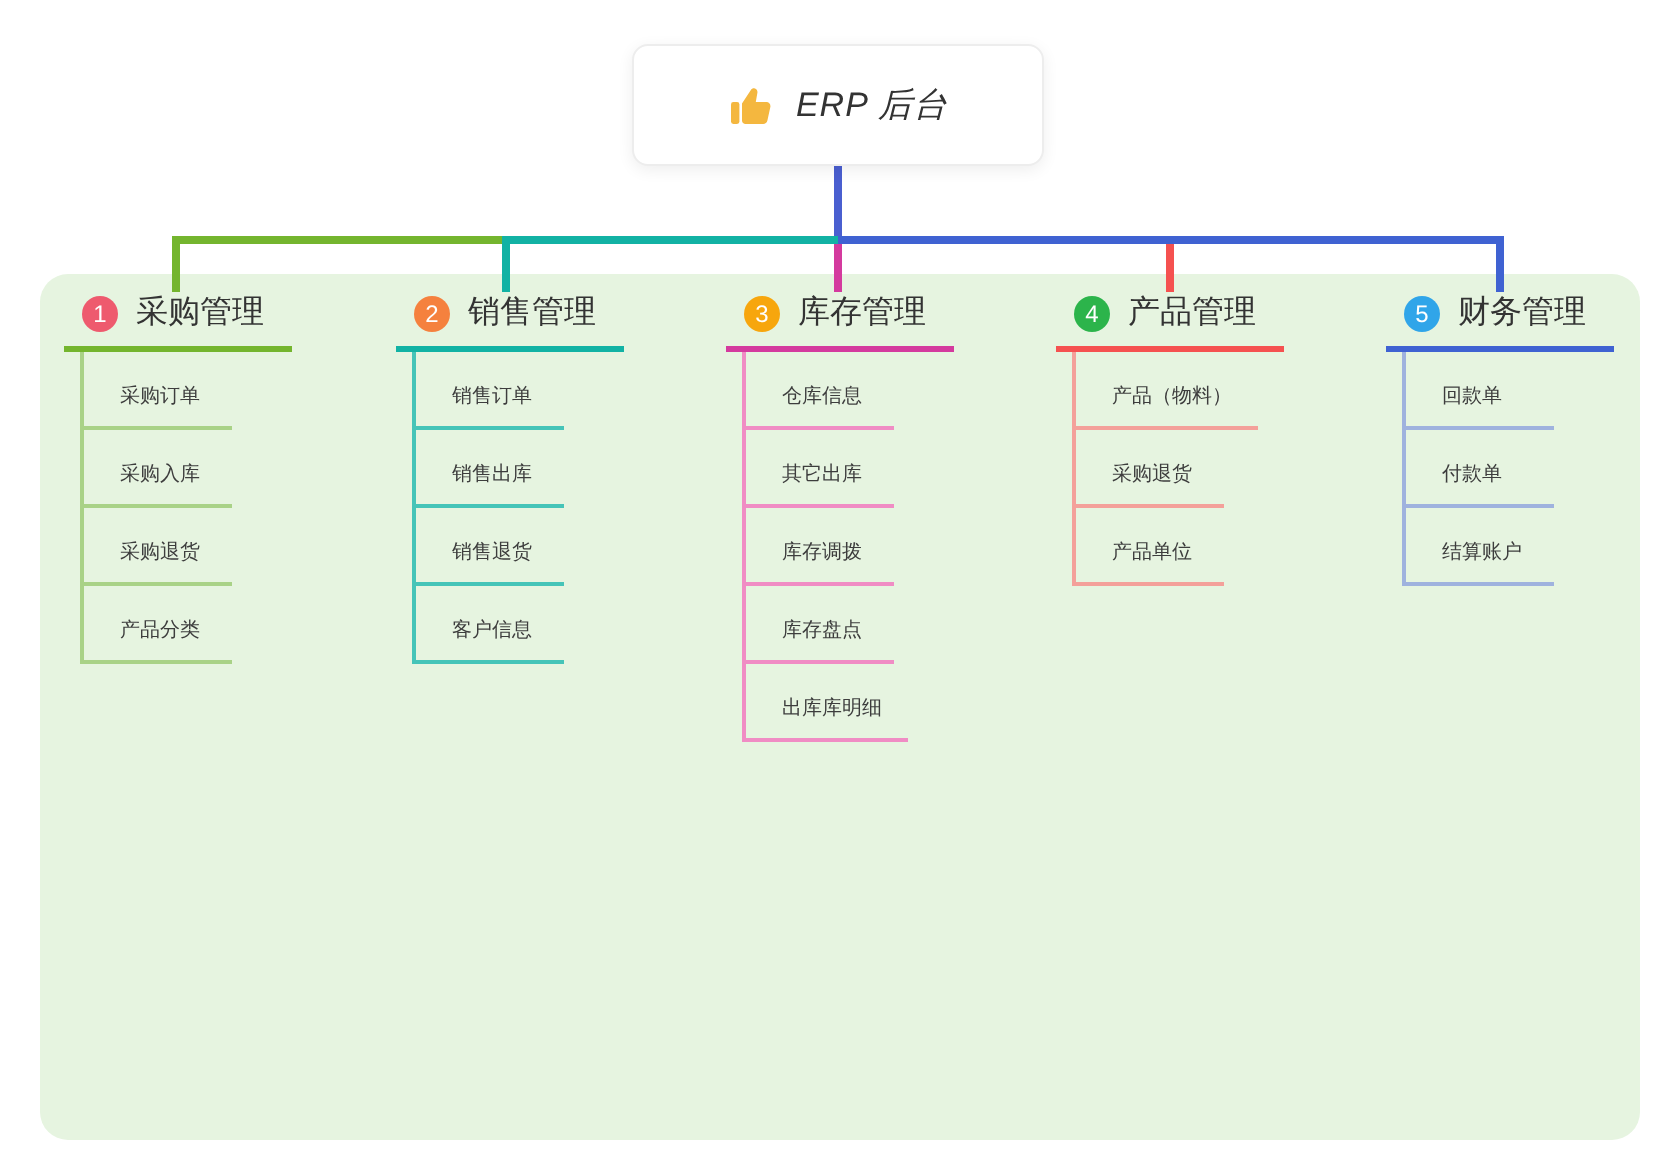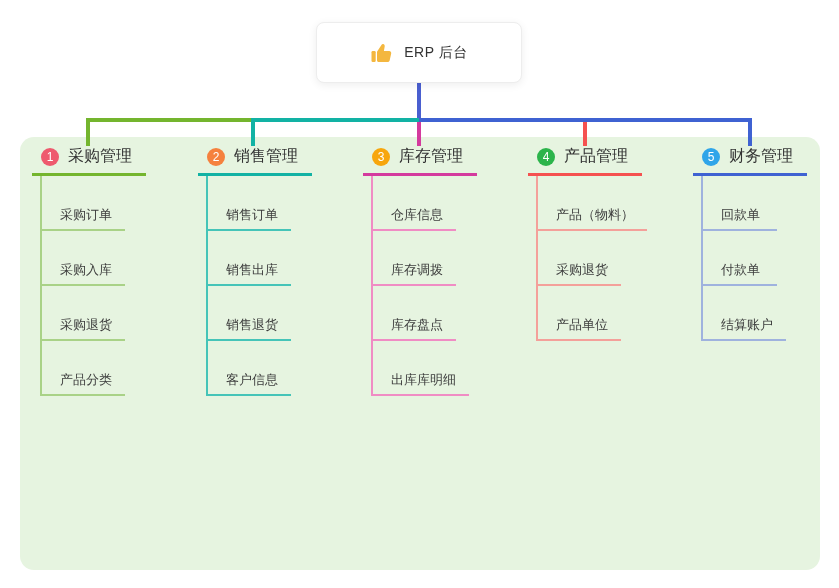--- a/index.html
+++ b/index.html
@@ -9,36 +9,36 @@
 
   
   .panel { position:absolute; left:20px; top:137px; width:800px; height:433px;
            border-radius:14px; background:#e6f4e0; }
 
   
   .root-node { position:absolute; left:316px; top:22px; width:206px; height:61px;
                background:#ffffff; border:1px solid #ededed; border-radius:8px;
                box-shadow:0 2px 8px rgba(0,0,0,.07);
                display:flex; align-items:center; justify-content:center; gap:10px; }
-  .root-node .root-label { font-size:14px; color:#333; font-weight:500; letter-spacing:.5px; }
+  .root-node .root-label { font-size:17px; color:#333; font-weight:500; letter-spacing:.5px;font-style:italic; }
   .root-node svg { width:24px; height:24px; }
 
   
   .line { position:absolute; }
 
   
   .branch { position:absolute; top:146px; }
   .branch-header { width:114px; display:flex; align-items:center; gap:9px;
                    padding:0 0 6px 9px; border-bottom:3px solid var(--main); }
   .badge { width:18px; height:18px; border-radius:50%; background:var(--badge);
            color:#fff; font-size:12px; line-height:18px; text-align:center; flex:0 0 18px; }
   .branch-label { font-size:16px; color:#333; white-space:nowrap;font-family:Liberation Mono, monospace; }
   .children { margin-left:8px; border-left:2px solid var(--light); }
-  .child { width:max-content; min-width:74px; padding:30px 13px 5px 18px;
-           border-bottom:2px solid var(--light); font-size:13px; line-height:18px;
+  .child { width:max-content; min-width:74px; padding:14px 13px 5px 18px;
+           border-bottom:2px solid var(--light); font-size:10px; line-height:18px;
            color:#3d3d3d; white-space:nowrap; }
 </style>
 </head>
 <body>
 
 <div class="stage">
 
   <div class="panel"></div>
 
   <div class="line" style="left: 417px; top: 83px; width: 4px; height: 37px; background: rgb(74, 95, 208);"></div>
@@ -87,20 +87,21 @@
     </div>
   </div>
 
   <div class="branch" style="left: 363px; --main: #d43a9e; --light: #f08cc4; --badge: #f7a60d;">
     <div class="branch-header">
       <span class="badge">3</span>
       <span class="branch-label">库存管理</span>
     </div>
     <div class="children">
       <div class="child">仓库信息</div>
+      <div class="child">其它出库</div>
       <div class="child">库存调拨</div>
       <div class="child">库存盘点</div>
       <div class="child">出库库明细</div>
     </div>
   </div>
 
   <div class="branch" style="left: 528px; --main: #f55150; --light: #f4a09a; --badge: #2cb44b;">
     <div class="branch-header">
       <span class="badge">4</span>
       <span class="branch-label">产品管理</span>

